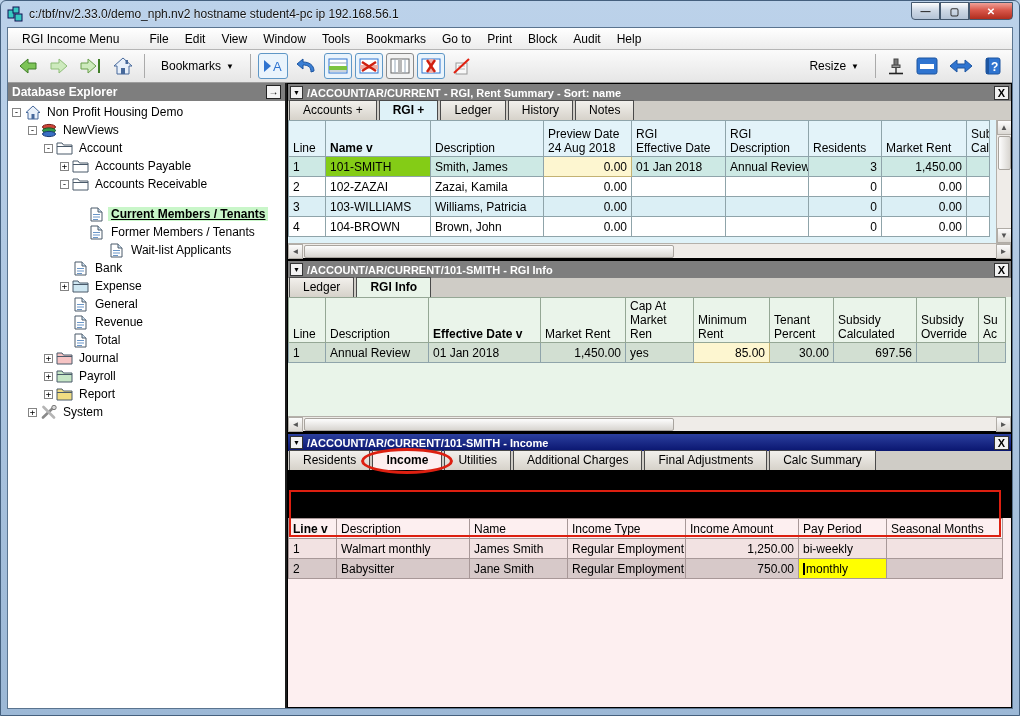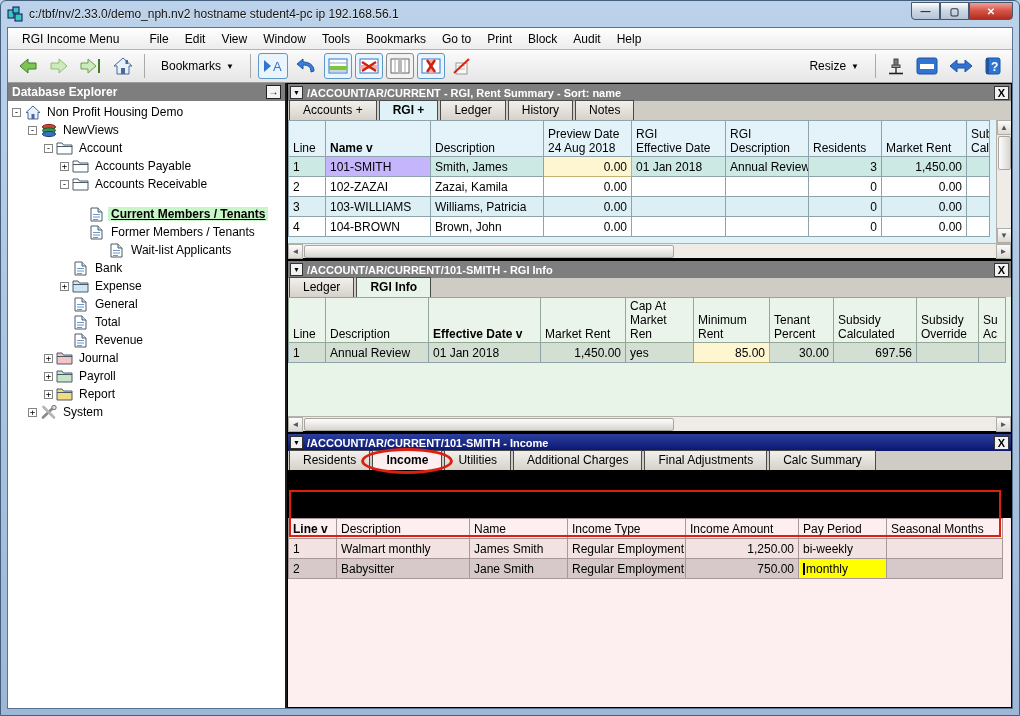--- a/index.html
+++ b/index.html
@@ -399,34 +399,34 @@
               <span class="exp-sp"></span>
               <span class="ticon">
                 <svg width="13" height="15">
                   <path d="M1 1 H8 L12 5 V14 H1 Z" fill="#fff" stroke="#4a5a6a"></path>
                   <path d="M8 1 L8 5 H12" fill="#cfe2f2" stroke="#4a5a6a"></path>
                   <line x1="3" y1="7.5" x2="10" y2="7.5" stroke="#6a96c8"></line>
                   <line x1="3" y1="10" x2="10" y2="10" stroke="#6a96c8"></line>
                   <line x1="3" y1="12.5" x2="8" y2="12.5" stroke="#6a96c8"></line>
                 </svg>
               </span>
-              <span class="tlabel">Total</span>
+              <span class="tlabel">Revenue</span>
             </div>
             <div class="trow" style="padding-left: 52px;">
               <span class="exp-sp"></span>
               <span class="ticon">
                 <svg width="13" height="15">
                   <path d="M1 1 H8 L12 5 V14 H1 Z" fill="#fff" stroke="#4a5a6a"></path>
                   <path d="M8 1 L8 5 H12" fill="#cfe2f2" stroke="#4a5a6a"></path>
                   <line x1="3" y1="7.5" x2="10" y2="7.5" stroke="#6a96c8"></line>
                   <line x1="3" y1="10" x2="10" y2="10" stroke="#6a96c8"></line>
                   <line x1="3" y1="12.5" x2="8" y2="12.5" stroke="#6a96c8"></line>
                 </svg>
               </span>
-              <span class="tlabel">Revenue</span>
+              <span class="tlabel">Total</span>
             </div>
             <div class="trow" style="padding-left: 36px;">
               <span class="exp">+</span>
               <span class="ticon">
                 <svg width="17" height="14">
                   <path d="M1 4.5 V2 H6 L7.5 4 H16 V13 H1 Z" fill="#f6c4c4" stroke="#4a5a6a"></path>
                   <path d="M1 5.5 H16" stroke="#4a5a6a"></path>
                 </svg>
               </span>
               <span class="tlabel">Journal</span>
@@ -495,21 +495,21 @@
 Description</th>
                     <th style="width: 73px;">Residents</th>
                     <th style="width: 85px;">Market Rent</th>
                     <th style="width: 23px;">Sub
 Cal</th>
                   </tr>
                 </thead>
                 <tbody>
                   <tr>
                     <td style="background: rgb(205, 233, 228);">1</td>
-                    <td style="background: #c4b5fd;">101-SMITH</td>
+                    <td style="background: #84cc16;">101-SMITH</td>
                     <td style="background: rgb(205, 233, 228);">Smith, James</td>
                     <td class="hl-pale" style="text-align: right;">0.00</td>
                     <td style="background: rgb(205, 233, 228);">01 Jan 2018</td>
                     <td style="background: rgb(205, 233, 228);">Annual Review</td>
                     <td style="background: rgb(205, 233, 228); text-align: right;">3</td>
                     <td style="background: rgb(205, 233, 228); text-align: right;">1,450.00</td>
                     <td style="background: rgb(205, 233, 228);"></td>
                   </tr>
                   <tr>
                     <td style="background: rgb(255, 255, 255);">2</td>

